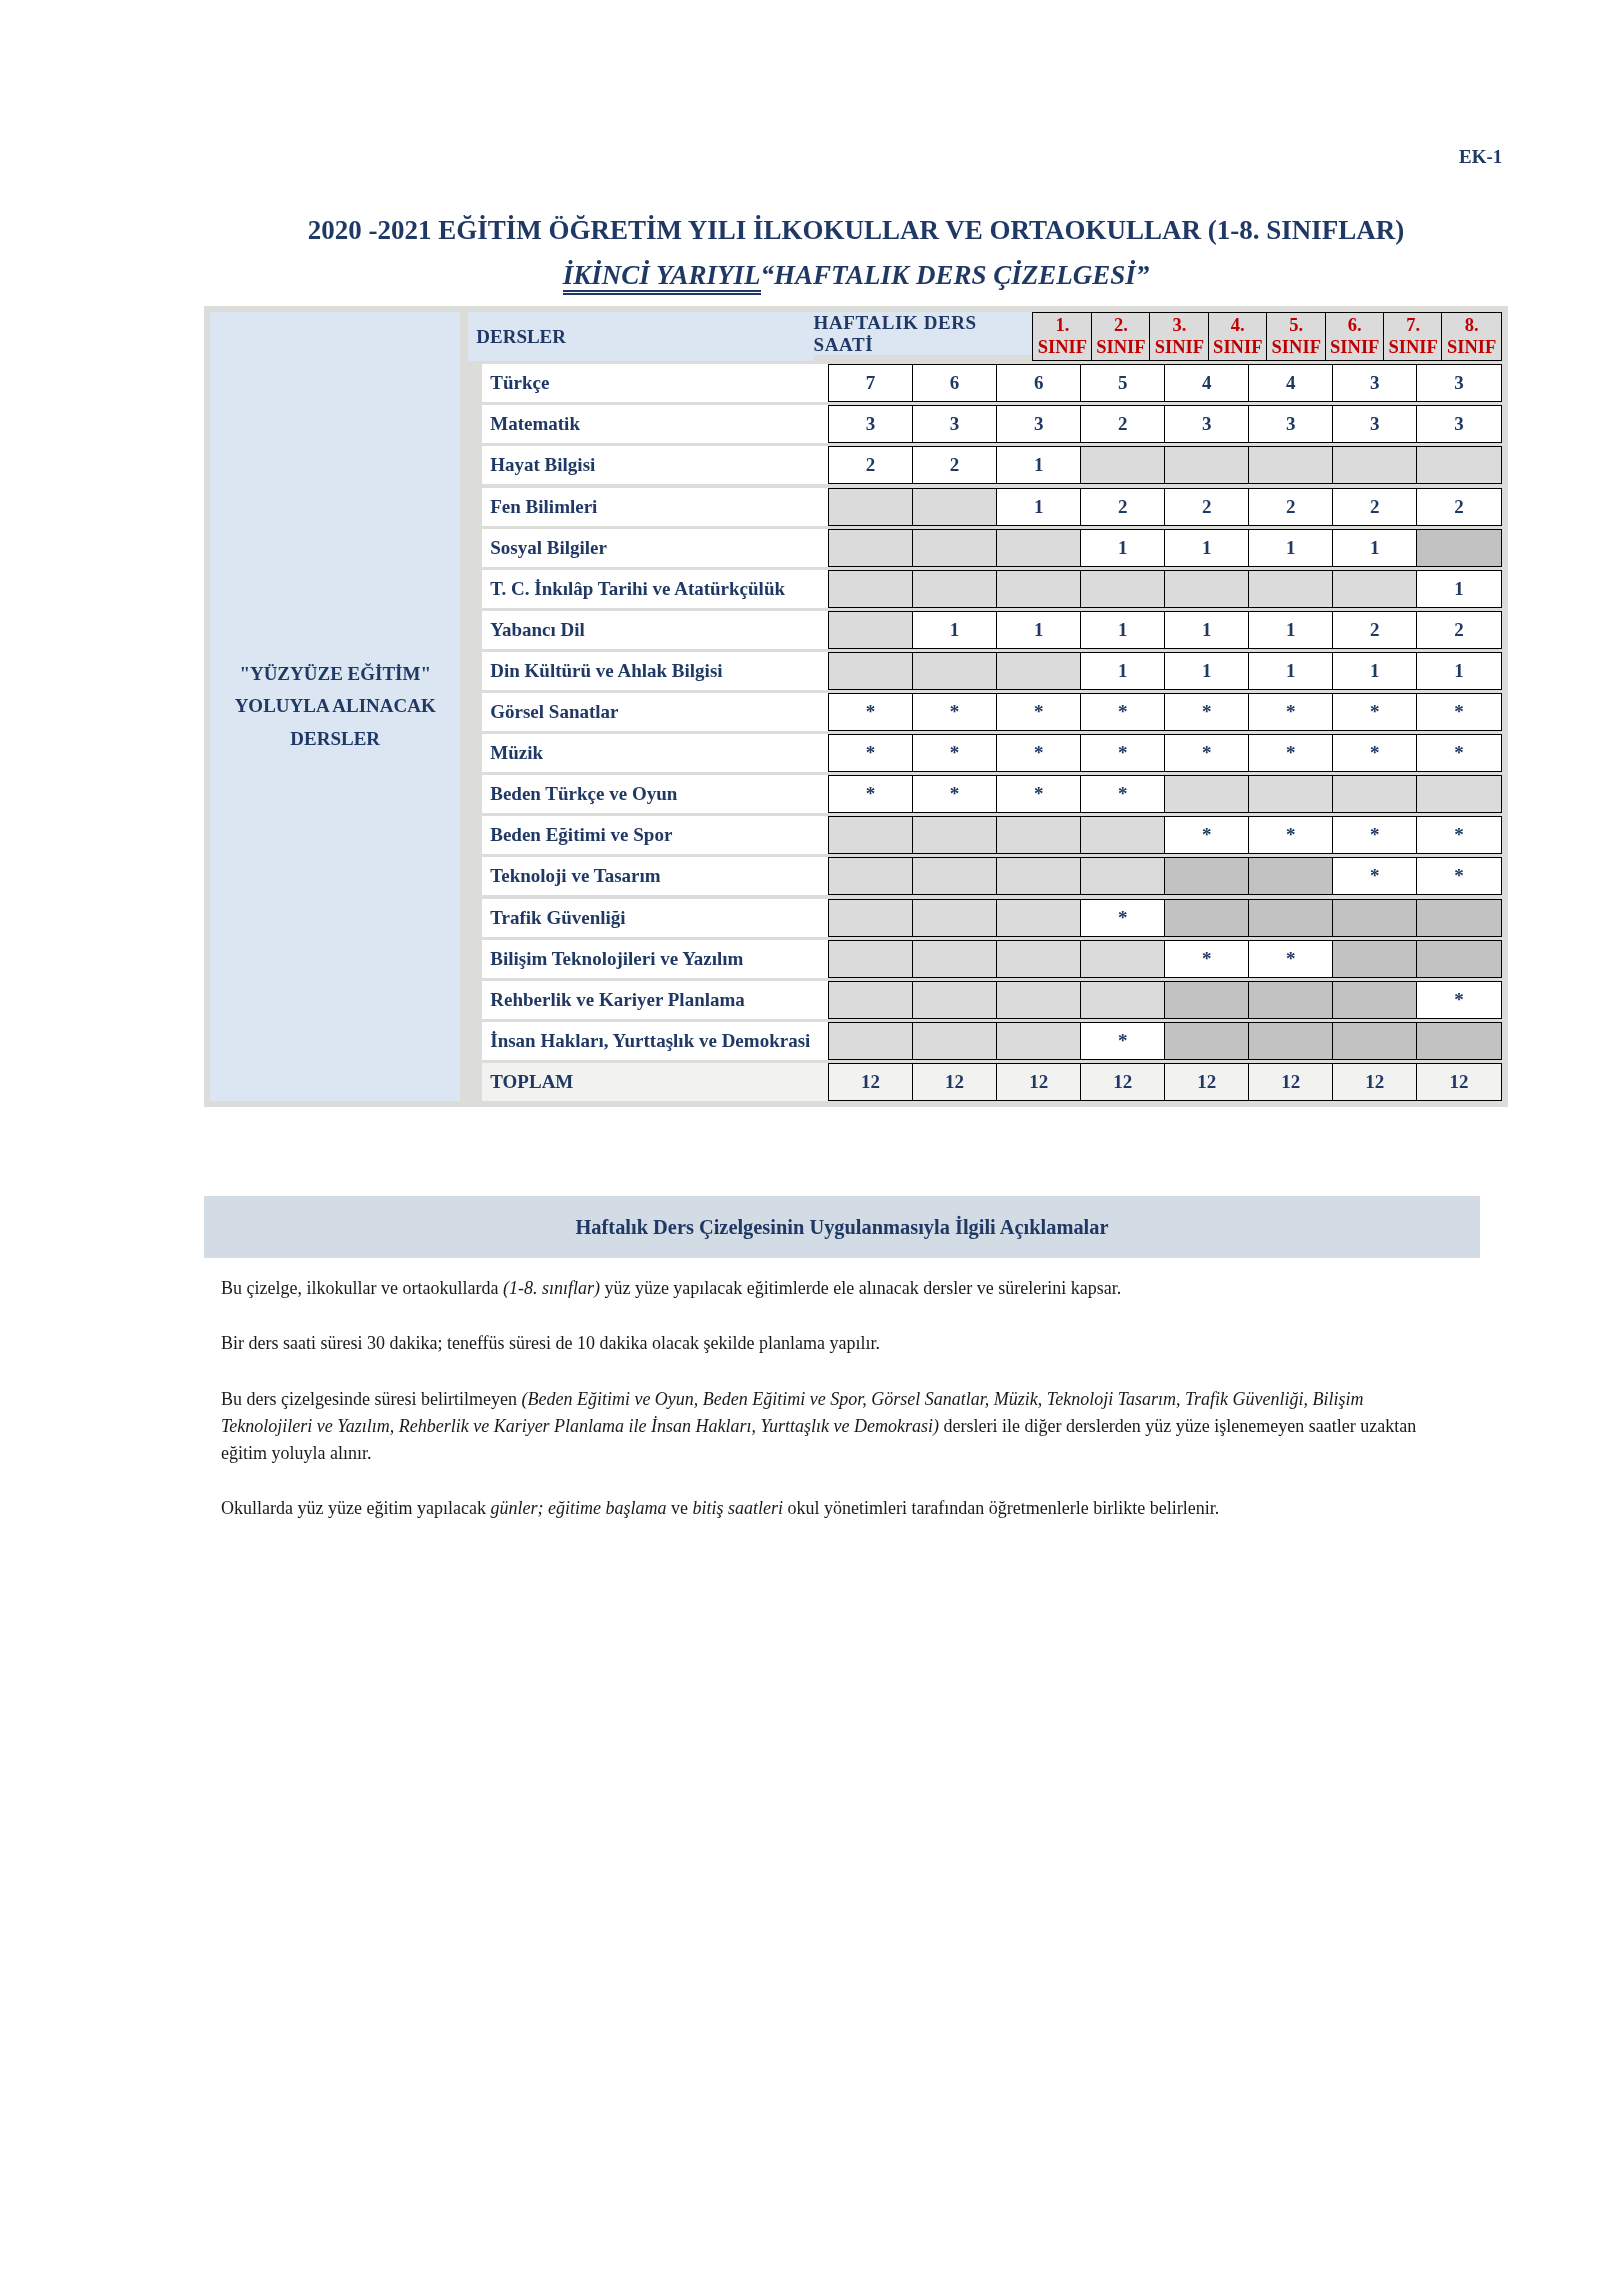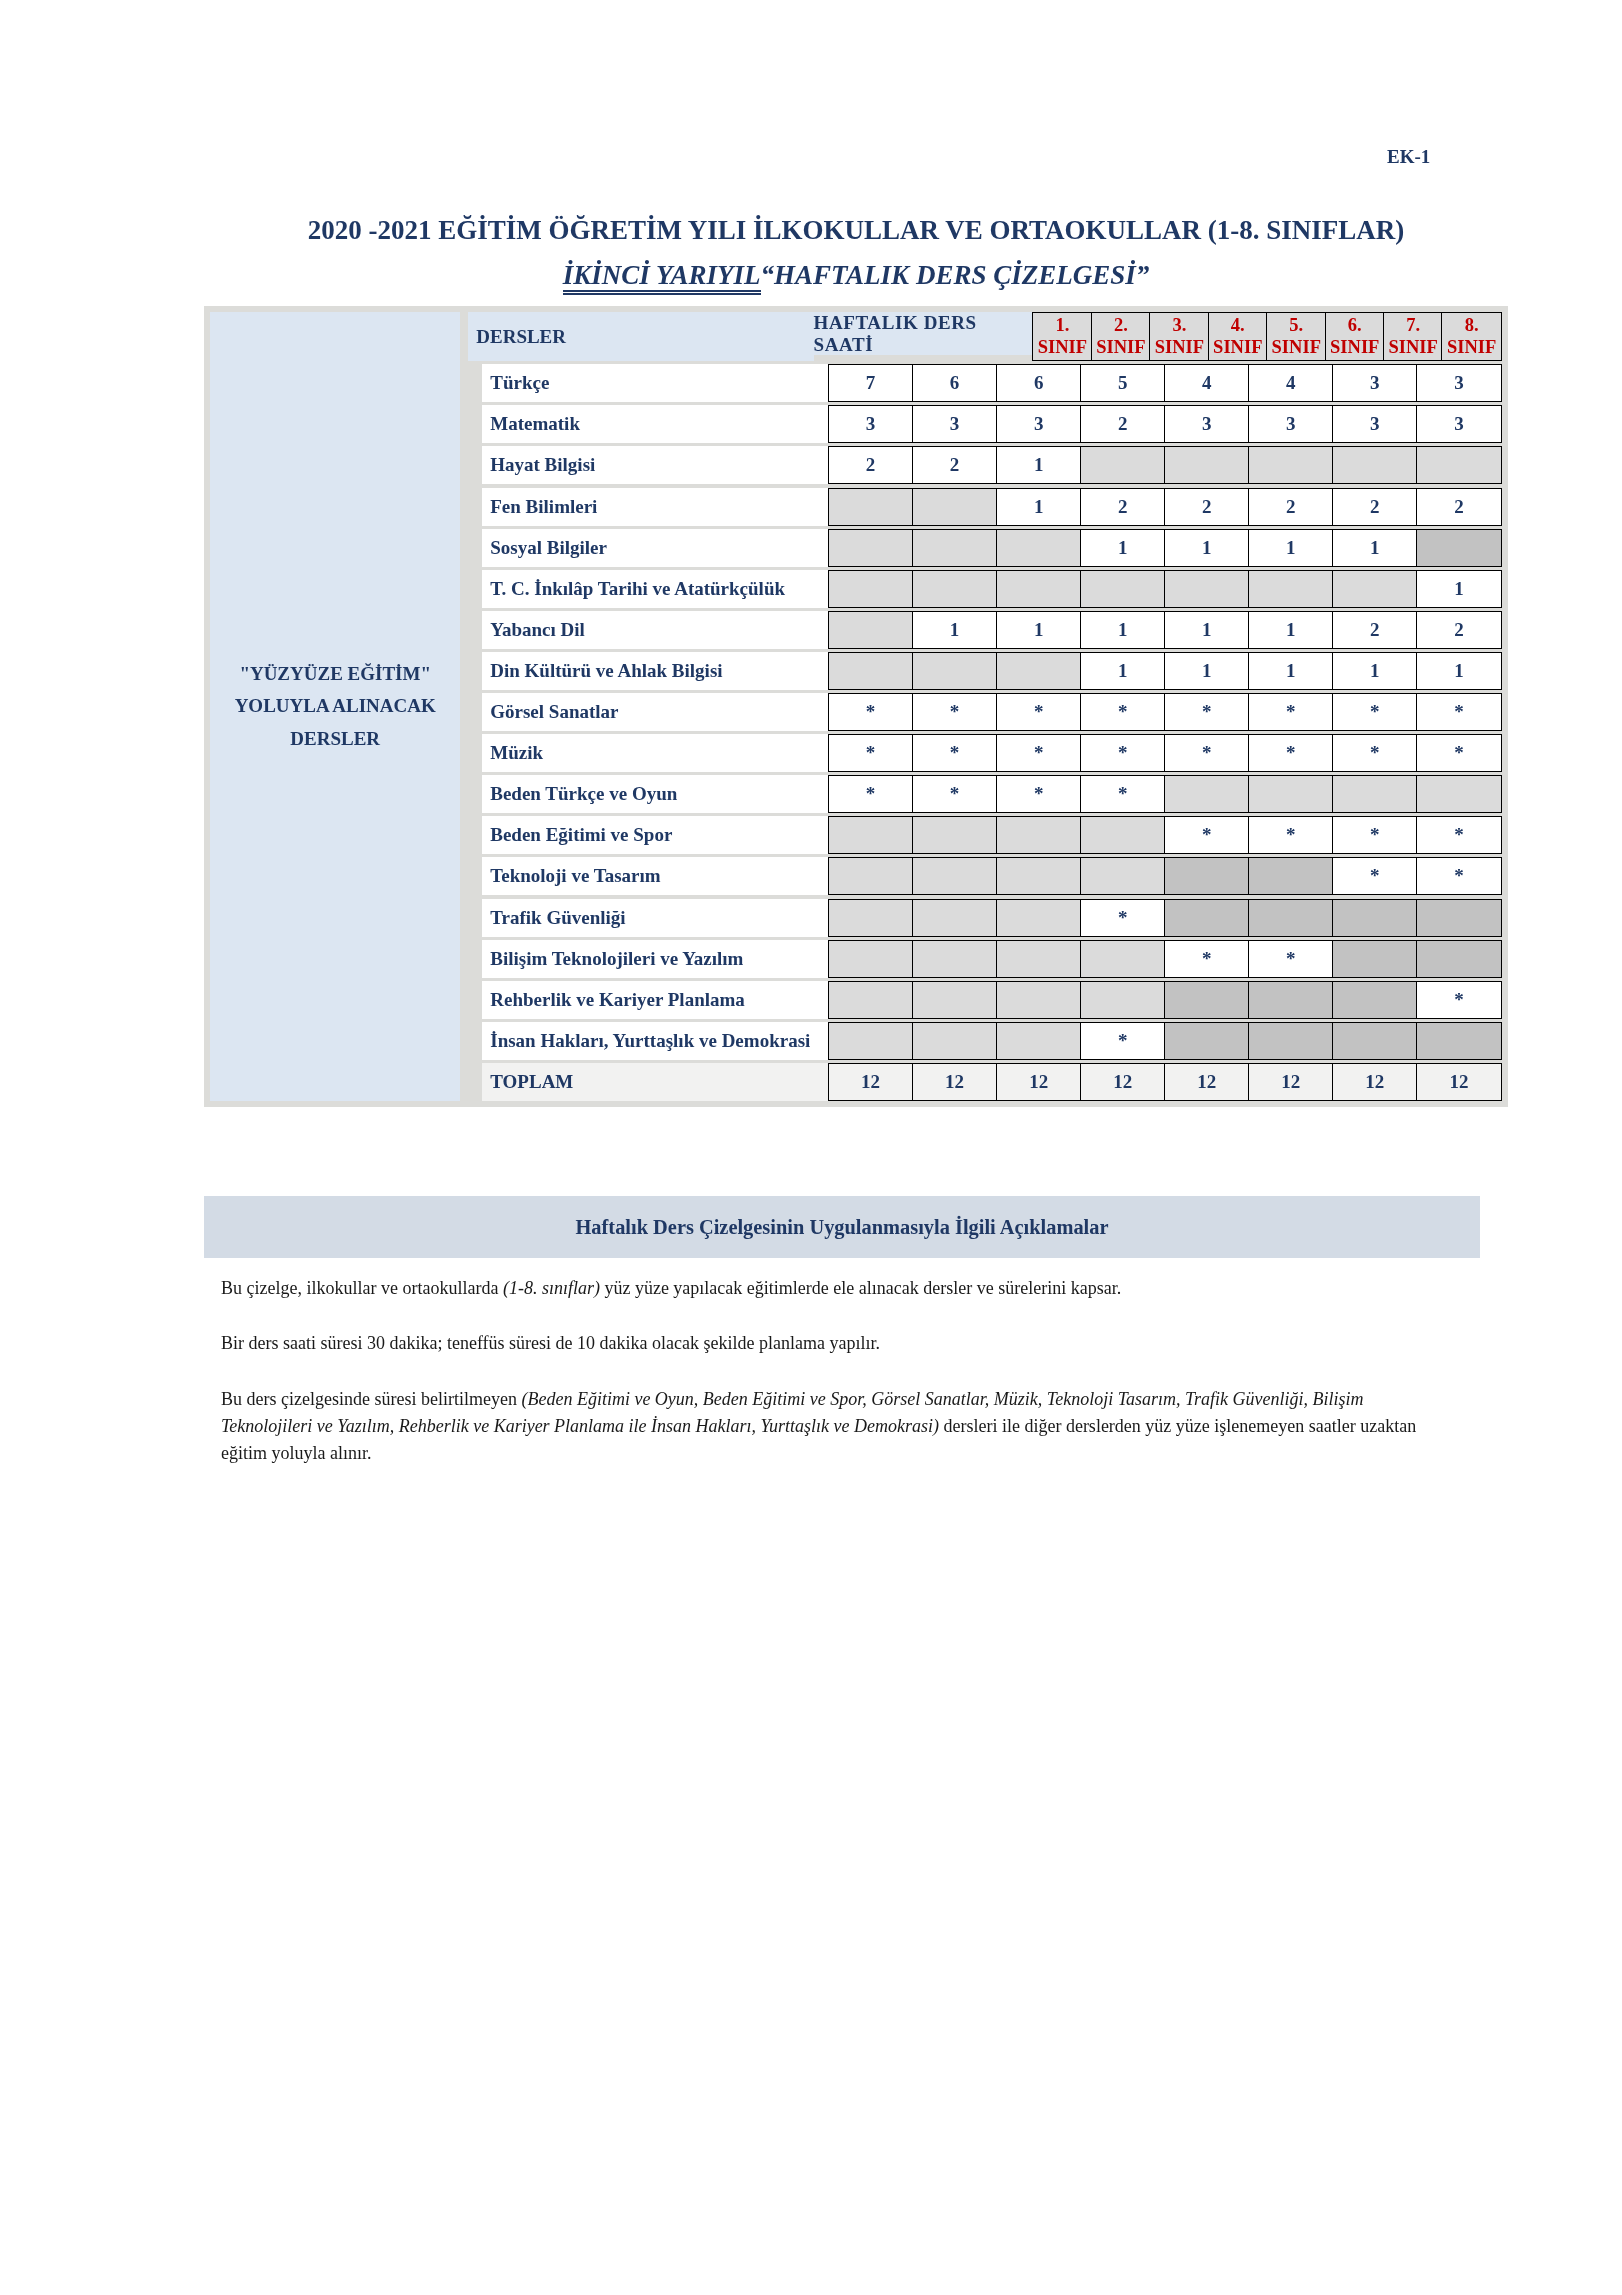--- a/index.html
+++ b/index.html
@@ -6,21 +6,21 @@
     --navy:#1F3864; --red:#C00000; --header-blue:#DCE6F2; --band-blue:#D3DBE5;
     --cell-light-gray:#DBDBDB; --cell-dark-gray:#C2C2C2; --total-bg:#F2F2F1;
     --backdrop:#DCDCD9; --grid-border:#000000; --text-black:#1A1A1A; --page-bg:#FFFFFF;
   }
   html,body{margin:0;padding:0;}
   body{
     width:1623px;height:2295px;background:var(--page-bg);
     font-family:"Liberation Serif","DejaVu Serif",serif;
     position:relative;overflow:hidden;
   }
-  .ek{position:absolute;top:146px;left:1387px;font-weight:bold;font-size:19px;color:var(--navy);}
+  .ek{position:absolute;top:146px;left:1459px;font-weight:bold;font-size:19px;color:var(--navy);}
   .title{position:absolute;top:208px;left:204px;width:1304px;text-align:center;
     color:var(--navy);font-weight:bold;font-size:27px;line-height:1.65;}
   .title .line{white-space:nowrap;}
   .sem{font-style:italic;border-bottom:5px double var(--navy);padding-bottom:0.6px;}
   .sch{font-style:italic;}
 
   .tablewrap{position:absolute;top:306px;left:204px;width:1304px;background:var(--backdrop);
     padding:6.2px;box-sizing:border-box;display:grid;grid-template-columns:250px 7.4px 1fr;}
   .panel{background:var(--header-blue);display:flex;align-items:center;justify-content:center;
     text-align:center;color:var(--navy);font-weight:bold;font-size:19px;line-height:1.7;white-space:pre-line;}
@@ -330,14 +330,15 @@
 </div>
 
 <div class="band">
   <span>Haftalık Ders Çizelgesinin Uygulanmasıyla İlgili Açıklamalar</span>
 </div>
 
 <div class="paras" id="paras">
     <p><span>Bu çizelge, ilkokullar ve ortaokullarda </span><em>(1-8. sınıflar)</em><span> yüz yüze yapılacak eğitimlerde ele alınacak dersler ve sürelerini kapsar.</span></p>
     <p><span> Bir ders saati süresi 30 dakika; teneffüs süresi de 10 dakika olacak şekilde planlama yapılır.</span></p>
     <p><span>Bu ders çizelgesinde süresi belirtilmeyen </span><em>(Beden Eğitimi ve Oyun,  Beden Eğitimi ve Spor, Görsel Sanatlar, Müzik, Teknoloji Tasarım, Trafik Güvenliği, Bilişim Teknolojileri ve Yazılım, Rehberlik ve Kariyer Planlama ile İnsan Hakları, Yurttaşlık ve Demokrasi)</em><span> dersleri ile diğer derslerden yüz yüze işlenemeyen saatler uzaktan eğitim yoluyla alınır.</span></p>
+    <p><span>Okullarda yüz yüze eğitim yapılacak </span><em>günler; eğitime başlama </em><span> ve </span><em>bitiş saatleri </em><span> okul yönetimleri tarafından öğretmenlerle birlikte belirlenir.</span></p>
   </div>
 
 
 </body></html>

